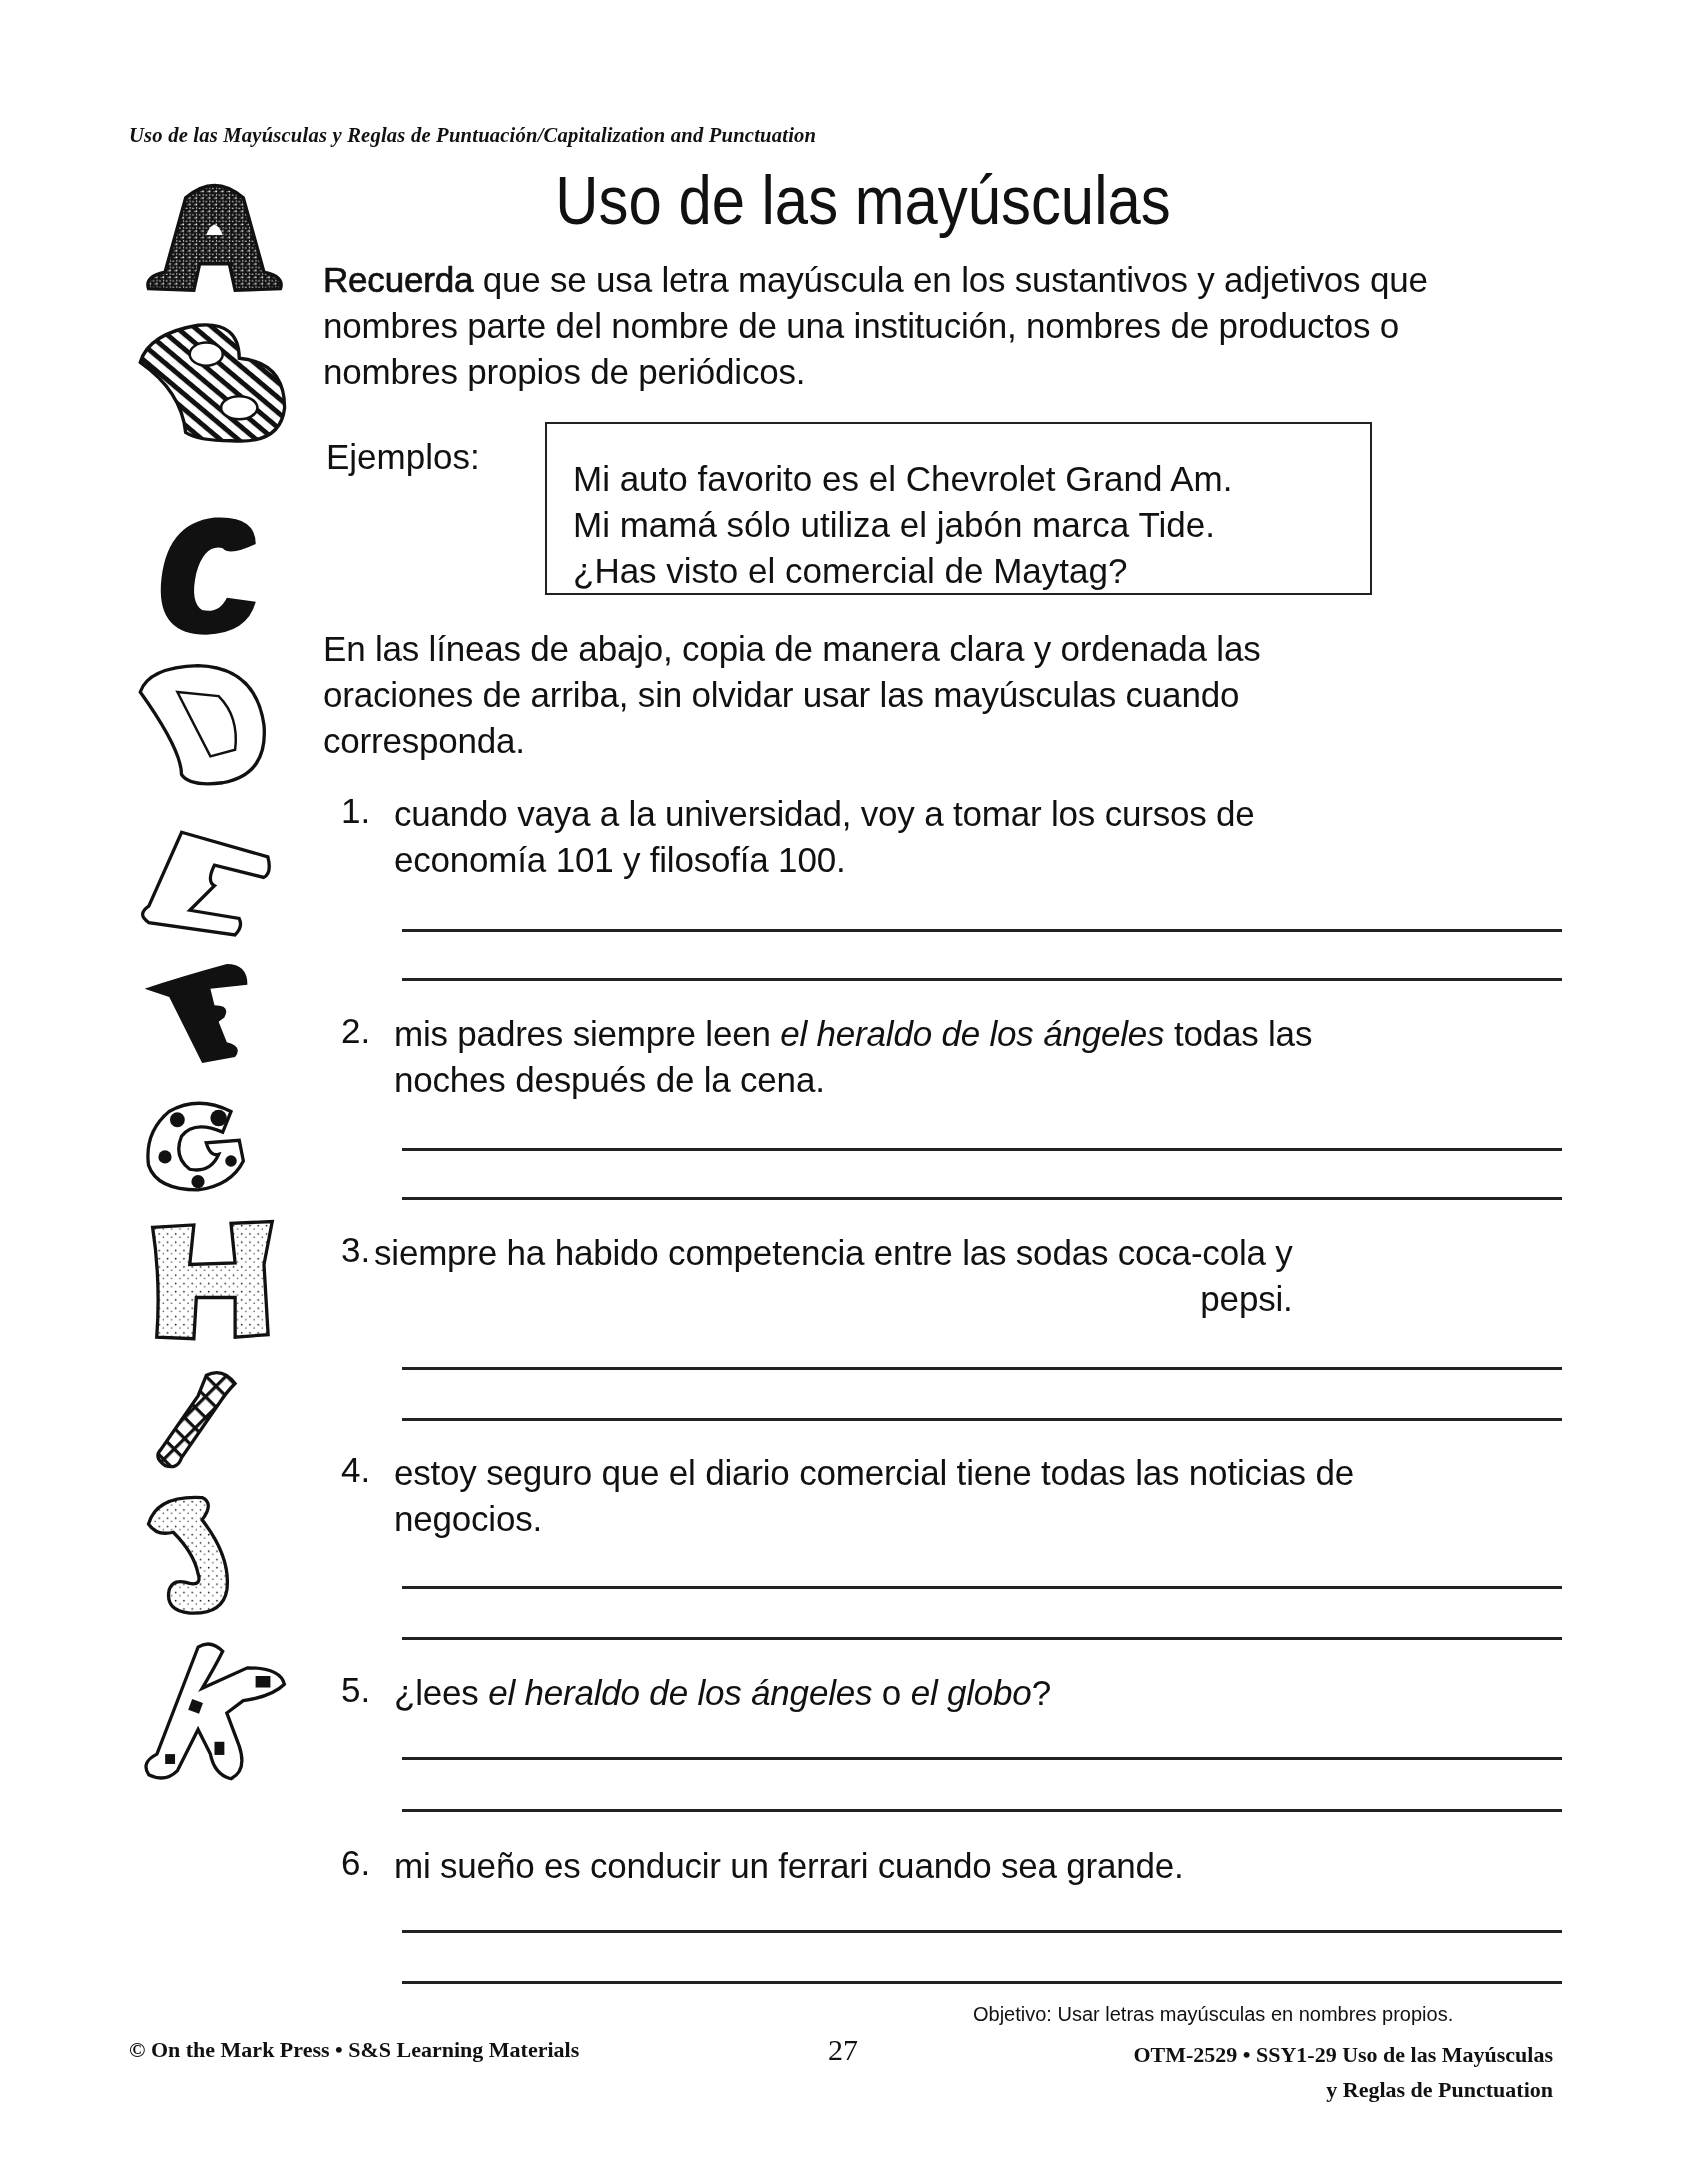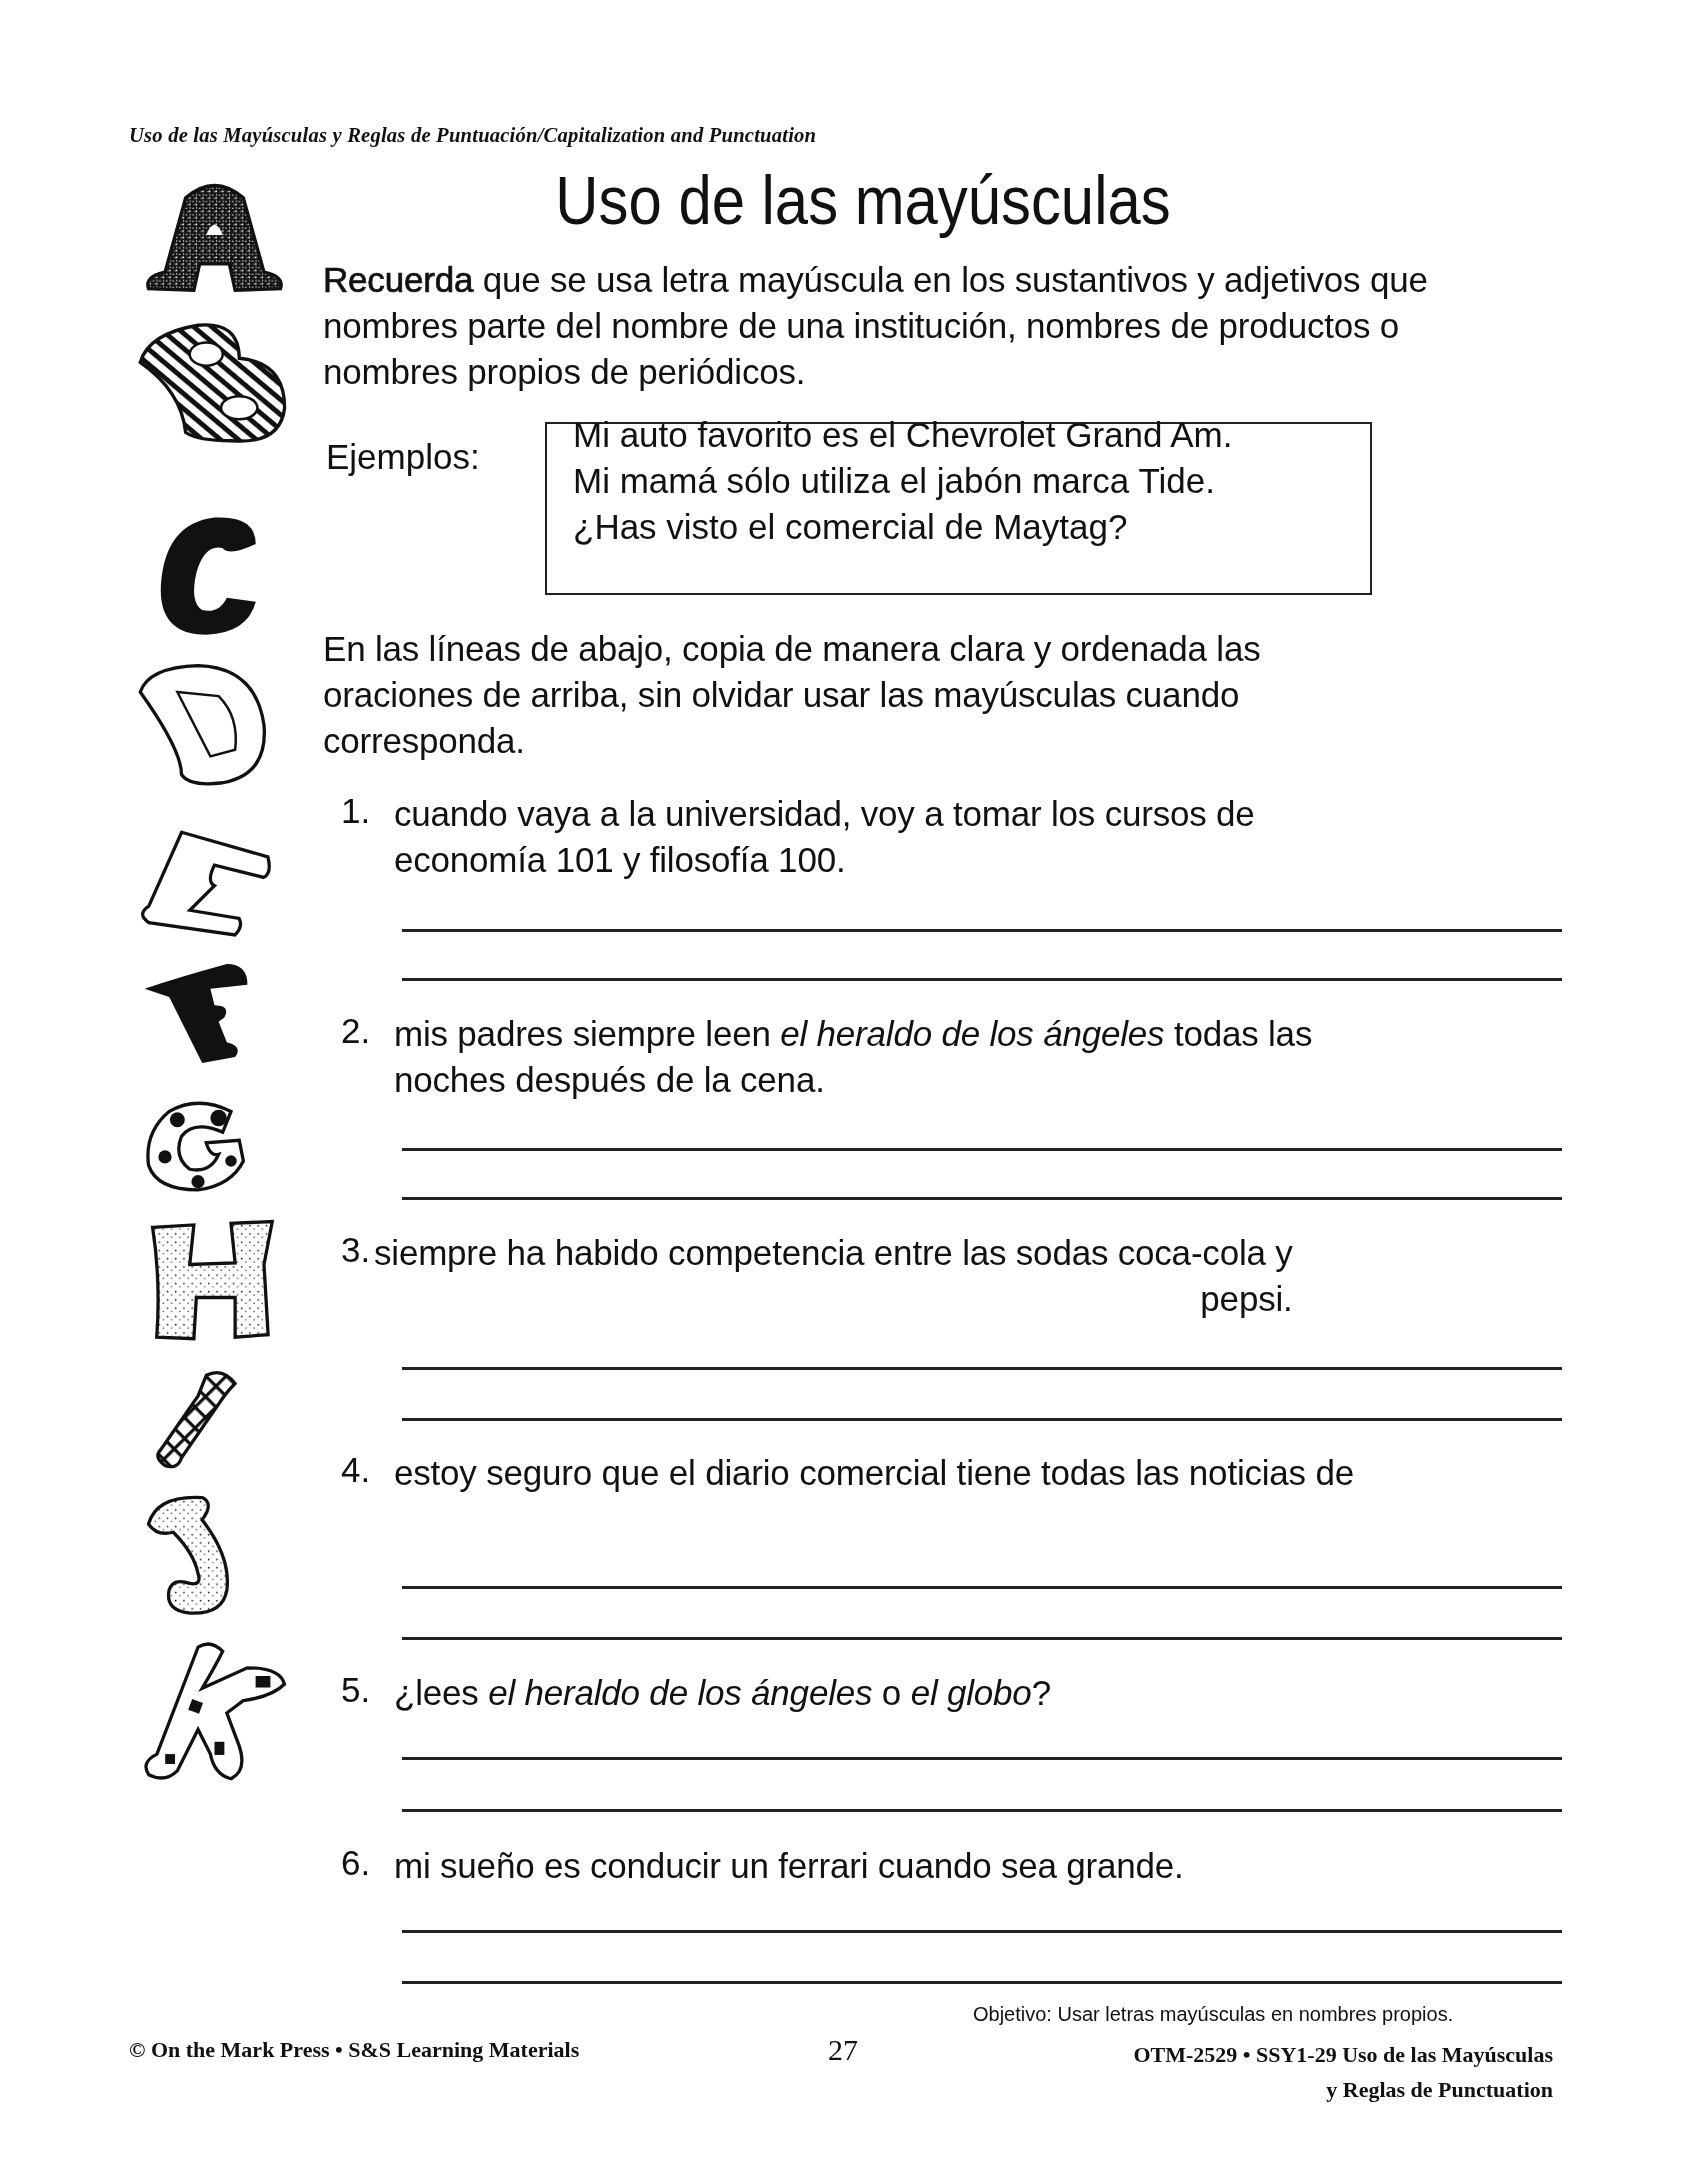--- a/index.html
+++ b/index.html
@@ -7,21 +7,21 @@
   .abs { position:absolute; }
   .serif { font-family: "Liberation Serif", "DejaVu Serif", serif; }
   .sans { font-family: "Liberation Sans", "DejaVu Sans", sans-serif; }
   .running-head { left:129px; top:124px; font-size:20.6px; font-style:italic; font-weight:bold; white-space:nowrap; letter-spacing:0.2px; }
   .title { left:544px; top:161px; width:725px; text-align:center; font-size:68px; white-space:nowrap; transform:scaleX(0.88); transform-origin:left top; }
   .para { font-size:35px; line-height:46px; white-space:nowrap; letter-spacing:-0.2px; }
   .para b { font-weight:normal; -webkit-text-stroke:0.7px #111; }
   .intro { left:323px; top:257px; }
   .ej-label { left:326px; top:437px; font-size:35px; }
   .ex-box { left:545px; top:422px; width:827px; height:173px; border:2.5px solid #222; box-sizing:border-box; }
-  .ex-lines { left:573px; top:412px; font-size:35px; line-height:46px; white-space:nowrap; }
+  .ex-lines { left:573px; top:456px; font-size:35px; line-height:46px; white-space:nowrap; }
   .instr { left:323px; top:618px;margin-top:8px; }
   .item-num { font-size:35px; white-space:nowrap; }
   .item-text { font-size:35px; line-height:46px; white-space:nowrap; letter-spacing:-0.2px; }
   .item-text i { font-style:italic; }
   .wline { left:402px; width:1160px; height:0; border-top:3.3px solid #222; }
   .objetivo { left:973px; top:2003px; font-size:20px; white-space:nowrap; }
   .foot-left { left:129px; top:2037px; font-size:22px; font-weight:bold; white-space:nowrap; }
   .foot-page { left:828px; top:2033px; font-size:30px; white-space:nowrap; }
   .foot-right { left:947px; top:2037px; width:606px; text-align:right; font-size:22px; font-weight:bold; line-height:35px; }
   .letters { left:132px; top:173px; width:165px; }
@@ -154,20 +154,21 @@
 <div class="abs sans item-text" style="left:374px;top:1230px;text-align:right;">
   <div>siempre ha habido competencia entre las sodas coca-cola y</div>
   <div>pepsi.</div>
 </div>
 <div class="abs wline" style="top:1367px;"></div>
 <div class="abs wline" style="top:1418px;"></div>
 
 <div class="abs sans item-num" style="left:341px;top:1450px;">4.</div>
 <div class="abs sans item-text" style="left:394px;top:1450px;">
   <div>estoy seguro que el diario comercial tiene todas las noticias de</div>
+  <div>negocios.</div>
 </div>
 <div class="abs wline" style="top:1586px;"></div>
 <div class="abs wline" style="top:1637px;"></div>
 
 <div class="abs sans item-num" style="left:341px;top:1670px;">5.</div>
 <div class="abs sans item-text" style="left:394px;top:1670px;">
   <div><span>¿lees </span><i>el heraldo de los ángeles</i><span> o </span><i>el globo</i><span>?</span></div>
 </div>
 <div class="abs wline" style="top:1757px;"></div>
 <div class="abs wline" style="top:1809px;"></div>

